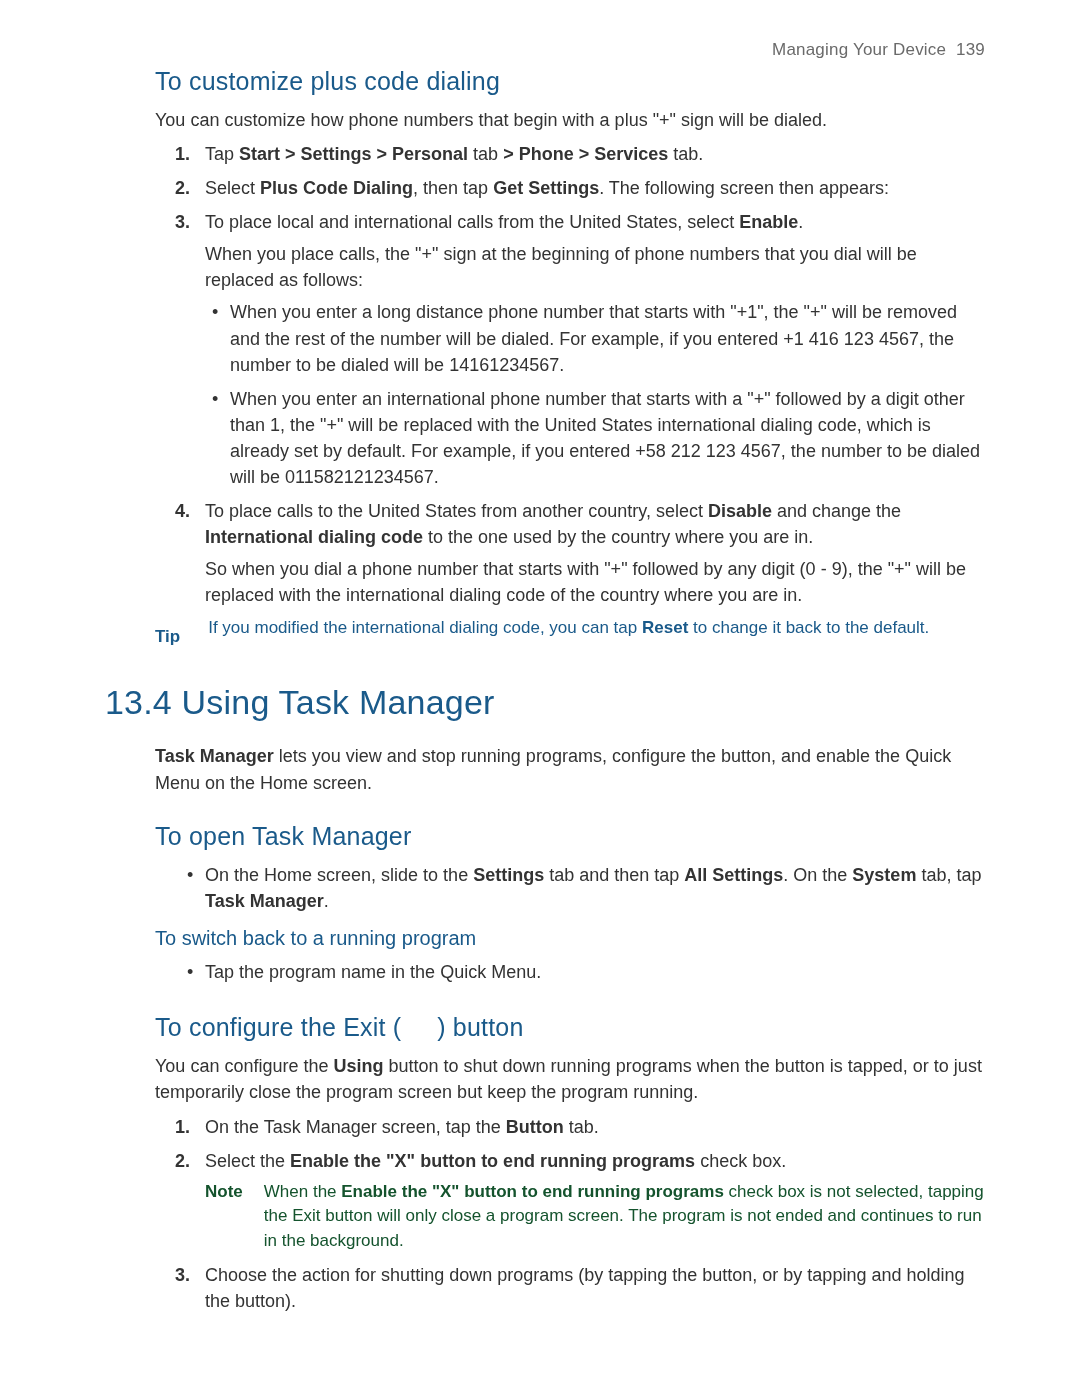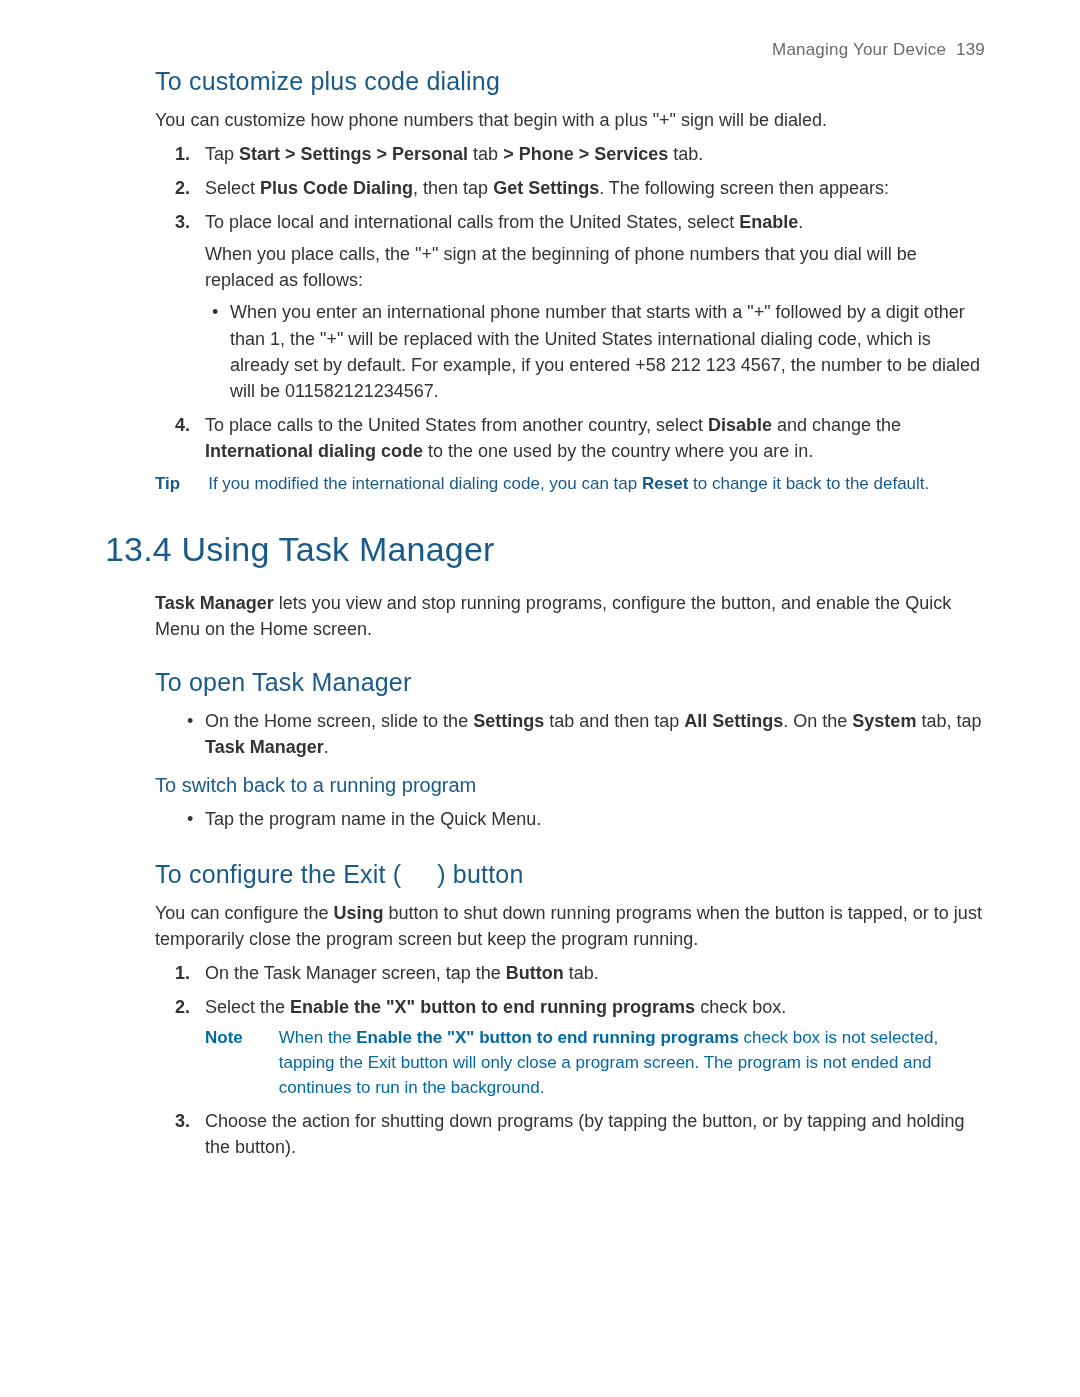--- a/index.html
+++ b/index.html
@@ -70,21 +70,21 @@
   .follow-text { margin-top: 6px; }
   .tip-row {
     margin-left: 50px;
     display: flex;
     margin-top: 4px;
     margin-bottom: 28px;
     gap: 28px;
     color: #1a5a8a;
     font-size: 17px;
   }
-  .tip-label { font-weight: 700; flex-shrink: 0; }
+  .tip-label { font-weight: 700; flex-shrink: 0; margin-top: 9px; }
   .h1-main {
     color: #1a5a8a;
     font-size: 34px;
     font-weight: 400;
     margin-bottom: 16px;
     letter-spacing: 0.2px;
   }
   .bullets {
     list-style: none;
     margin-left: 100px;
@@ -102,24 +102,24 @@
   .inline-box {
     display: inline-block;
     width: 22px;
     height: 22px;
     border: 1px solid #999;
     vertical-align: -4px;
     margin: 0 4px;
   }
   .note-row {
     display: flex;
-    gap: 36px;
+    gap: 21px;
     margin-top: 6px;
     margin-bottom: 6px;
-    color: #0369a1;
+    color: #14532d;
     font-size: 17px;
   }
   .note-label { font-weight: 700; flex-shrink: 0; }
   .b { font-weight: 700; }
   .spacer-med { height: 14px; }
 </style>
 </head>
 <body>
 
 <div class="header-line">
@@ -133,25 +133,27 @@
   <li><span class="num">1.</span>
     <span>Tap </span><span class="b">Start &gt; Settings &gt; Personal</span><span> tab </span><span class="b">&gt; Phone &gt; Services</span><span> tab.</span>
   </li>
   <li><span class="num">2.</span>
     <span>Select </span><span class="b">Plus Code Dialing</span><span>, then tap </span><span class="b">Get Settings</span><span>. The following screen then appears:</span>
   </li>
   <li><span class="num">3.</span>
     <span>To place local and international calls from the United States, select </span><span class="b">Enable</span><span>.</span>
     <div class="follow-text">When you place calls, the "+" sign at the beginning of phone numbers that you dial will be replaced as follows:</div>
     <ul class="nested">
+      <li>When you enter a long distance phone number that starts with "+1", the "+" will be removed and the rest of the number will be dialed. For example, if you entered +1 416 123 4567, the number to be dialed will be 14161234567.</li>
       <li>When you enter an international phone number that starts with a "+" followed by a digit other than 1, the "+" will be replaced with the United States international dialing code, which is already set by default. For example, if you entered +58 212 123 4567, the number to be dialed will be 011582121234567.</li>
     </ul>
   </li>
   <li><span class="num">4.</span>
     <span>To place calls to the United States from another country, select </span><span class="b">Disable</span><span> and change the </span><span class="b">International dialing code</span><span> to the one used by the country where you are in.</span>
+    <div class="follow-text">So when you dial a phone number that starts with "+" followed by any digit (0 - 9), the "+" will be replaced with the international dialing code of the country where you are in.</div>
   </li>
 </ol>
 
 <div class="tip-row">
   <div class="tip-label">Tip</div>
   <div>
     <span>If you modified the international dialing code, you can tap </span><span class="b">Reset</span><span> to change it back to the default.</span>
   </div>
 </div>
 

